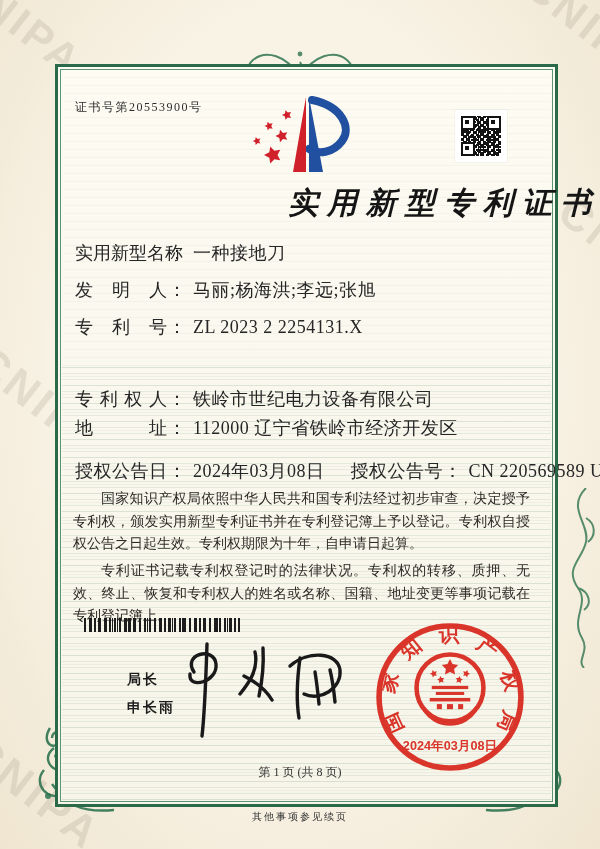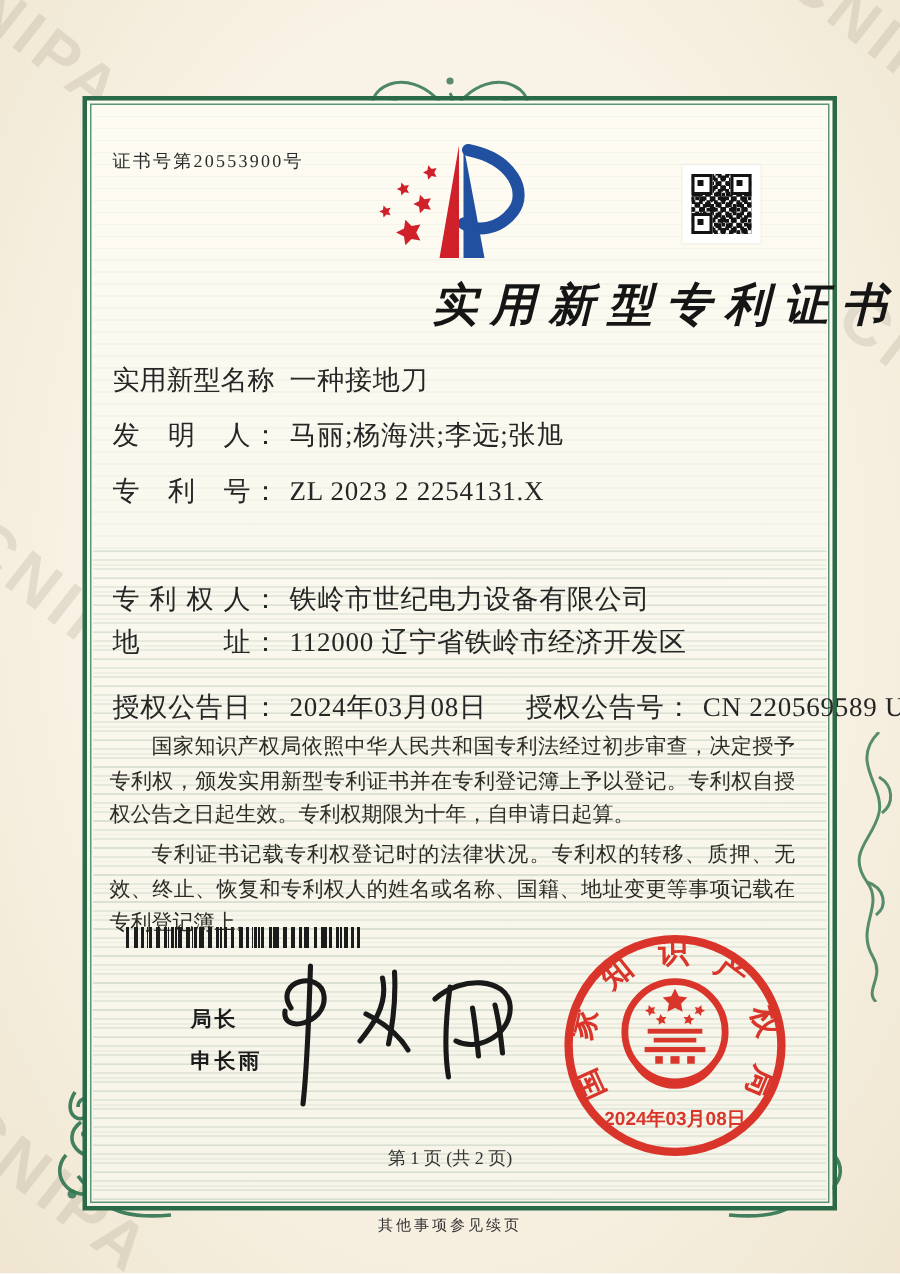--- a/index.html
+++ b/index.html
@@ -217,16 +217,16 @@
         <rect x="55" y="76" width="40" height="3.4"></rect>
         <rect x="62" y="82" width="5" height="5"></rect>
         <rect x="72" y="82" width="6" height="5"></rect>
         <rect x="83" y="82" width="5" height="5"></rect>
       </g>
       <path d="M50,88 A30 30 0 0 0 100,88" fill="none" stroke="#d8271d" stroke-width="4"></path>
     </g>
     <text x="75" y="127" text-anchor="middle" font-size="12.5" font-weight="bold" fill="#d8271d" font-family="Liberation Sans, sans-serif">2024年03月08日</text>
   </svg>
 
-  <div class="abs pageno">第 1 页 (共 2 页)</div>
+  <div class="abs pageno">第 1 页 (共 8 页)</div>
   <div class="abs footnote">其他事项参见续页</div>
 
 </div>
 
 </body></html>

